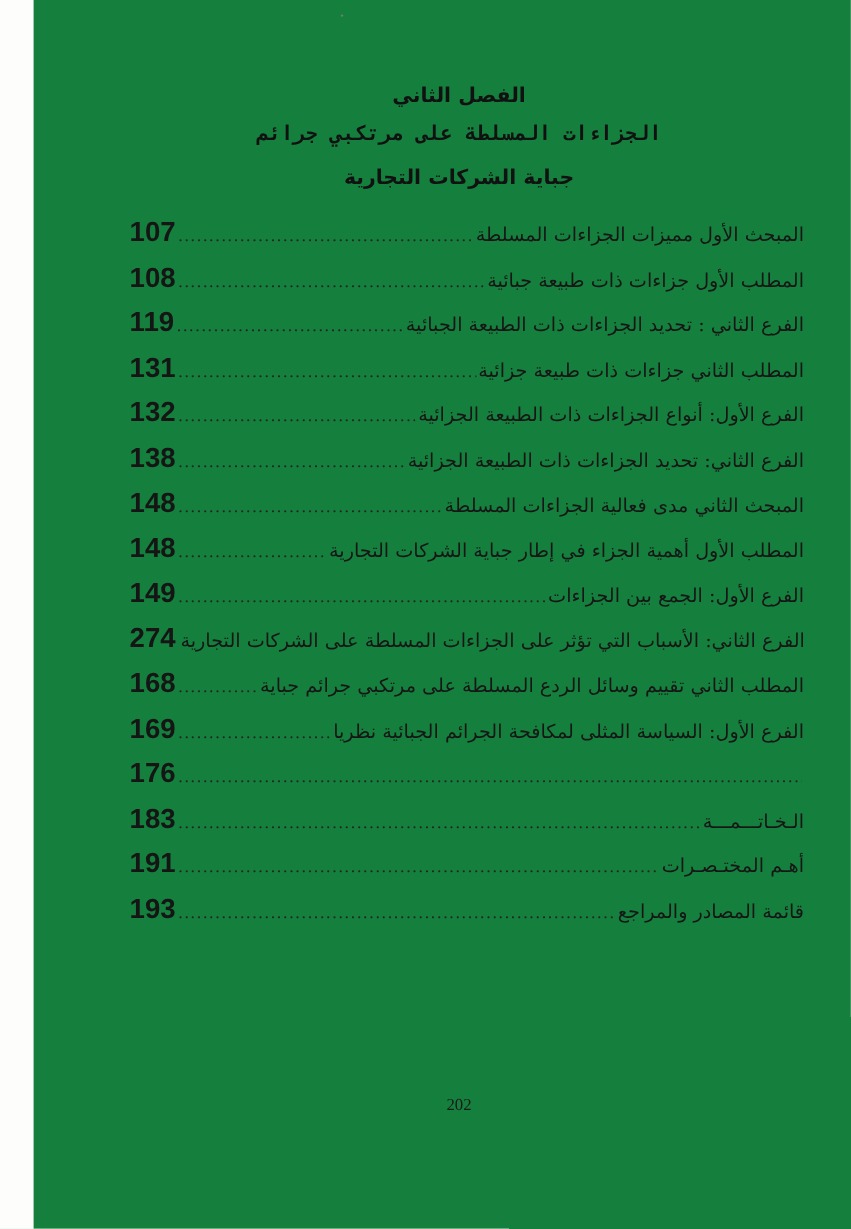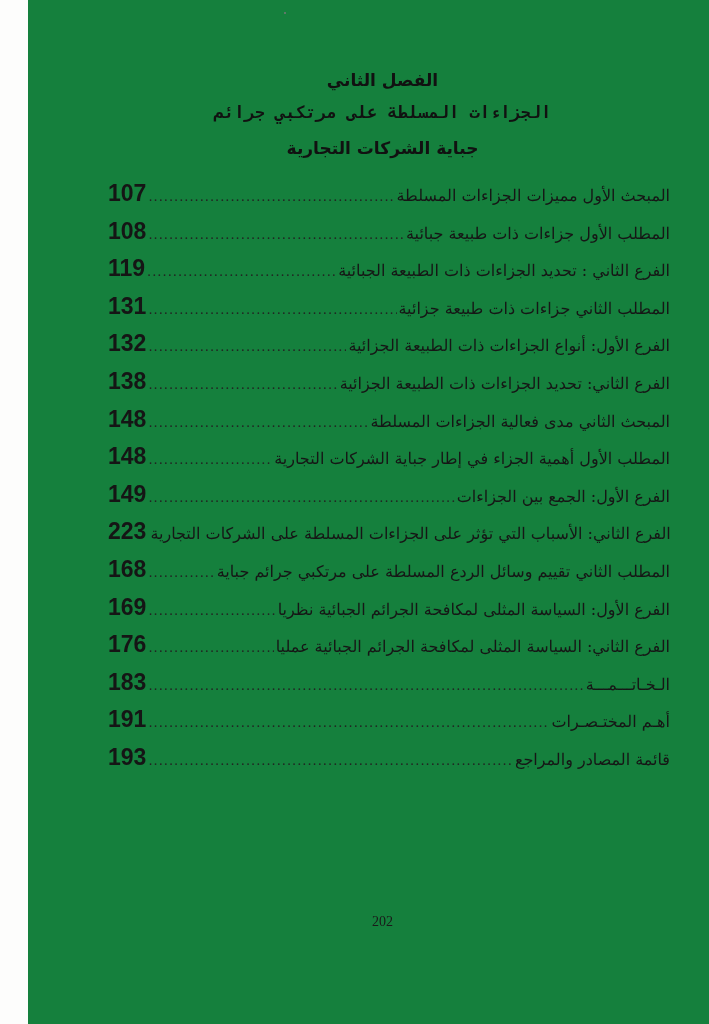--- a/index.html
+++ b/index.html
@@ -162,38 +162,37 @@
       <span class="toc-page">148</span>
       <span class="toc-leader"></span>
       <span class="toc-title">المطلب الأول أهمية الجزاء في إطار جباية الشركات التجارية</span>
     </div>
     <div class="toc-row">
       <span class="toc-page">149</span>
       <span class="toc-leader"></span>
       <span class="toc-title">الفرع الأول: الجمع بين الجزاءات</span>
     </div>
     <div class="toc-row no-leader">
-      <span class="toc-page">223</span>
+      <span class="toc-page">274</span>
       <span class="toc-leader"></span>
       <span class="toc-title">الفرع الثاني: الأسباب التي تؤثر على الجزاءات المسلطة على الشركات التجارية</span>
     </div>
     <div class="toc-row">
       <span class="toc-page">168</span>
       <span class="toc-leader"></span>
       <span class="toc-title">المطلب الثاني تقييم وسائل الردع المسلطة على مرتكبي جرائم جباية</span>
     </div>
     <div class="toc-row">
       <span class="toc-page">169</span>
       <span class="toc-leader"></span>
       <span class="toc-title">الفرع الأول: السياسة المثلى لمكافحة الجرائم الجبائية نظريا</span>
     </div>
     <div class="toc-row">
       <span class="toc-page">176</span>
       <span class="toc-leader"></span>
-      <span class="toc-title">الفرع الثاني: السياسة المثلى لمكافحة الجرائم الجبائية عمليا</span>
     </div>
     <div class="toc-row">
       <span class="toc-page">183</span>
       <span class="toc-leader"></span>
       <span class="toc-title">الـخـاتـــمـــة</span>
     </div>
     <div class="toc-row">
       <span class="toc-page">191</span>
       <span class="toc-leader"></span>
       <span class="toc-title">أهـم المختـصـرات</span>

